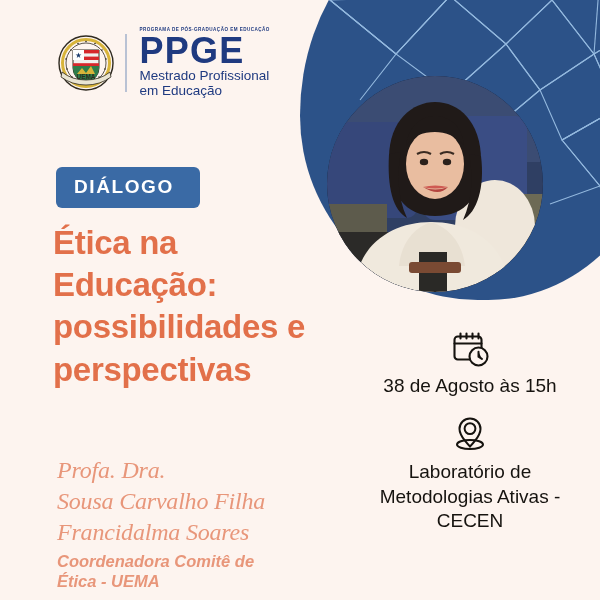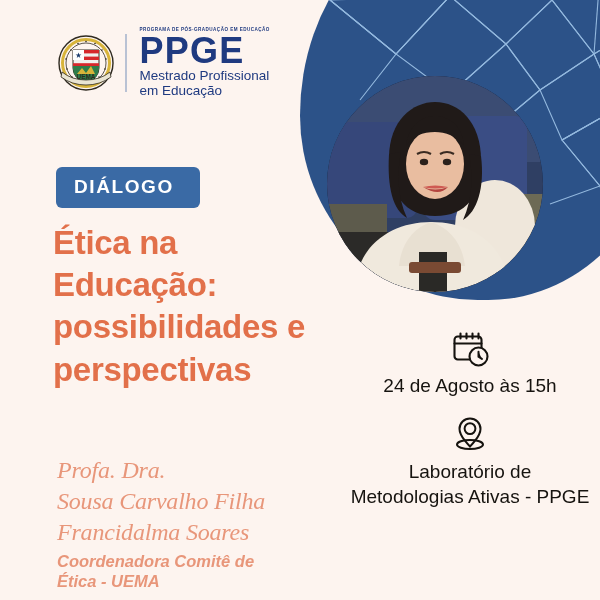--- a/index.html
+++ b/index.html
@@ -298,29 +298,29 @@
         <g fill="none" stroke="#16130f" stroke-width="2.1" stroke-linecap="round">
           <rect x="4.5" y="8.5" width="27" height="23" rx="3.2"></rect>
           <path d="M4.5 15.5 h27"></path>
           <path d="M10.5 5.5 v5 M16.5 5.5 v5 M22.5 5.5 v5 M28.5 5.5 v5"></path>
         </g>
         <circle cx="28.5" cy="28.5" r="9" fill="#fdf4ef" stroke="#16130f" stroke-width="2.1"></circle>
         <g stroke="#16130f" stroke-width="2" stroke-linecap="round">
           <path d="M28.5 23.8 v5 l3.4 2.1"></path>
         </g>
       </svg>
-      <div class="info-text">24 de Agosto às 15h</div>
+      <div class="info-text">38 de Agosto às 15h</div>
     </div>
 
     <div class="info-block">
       <svg class="info-icon" width="38" height="40" viewBox="0 0 38 40">
         <g fill="none" stroke="#16130f" stroke-width="2" stroke-linecap="round">
           <path d="M19 4.5 c-5.8 0 -10.5 4.6 -10.5 10.4 c0 7.4 10.5 17.6 10.5 17.6 s10.5 -10.2 10.5 -17.6 c0 -5.8 -4.7 -10.4 -10.5 -10.4 Z"></path>
           <circle cx="19" cy="14.6" r="5.4"></circle>
           <ellipse cx="19" cy="30.5" rx="13" ry="4.6"></ellipse>
         </g>
       </svg>
-      <div class="info-text">Laboratório de Metodologias Ativas - PPGE</div>
+      <div class="info-text">Laboratório de Metodologias Ativas - CECEN</div>
     </div>
 
   </div>
 
 </div>
 
 </body></html>

